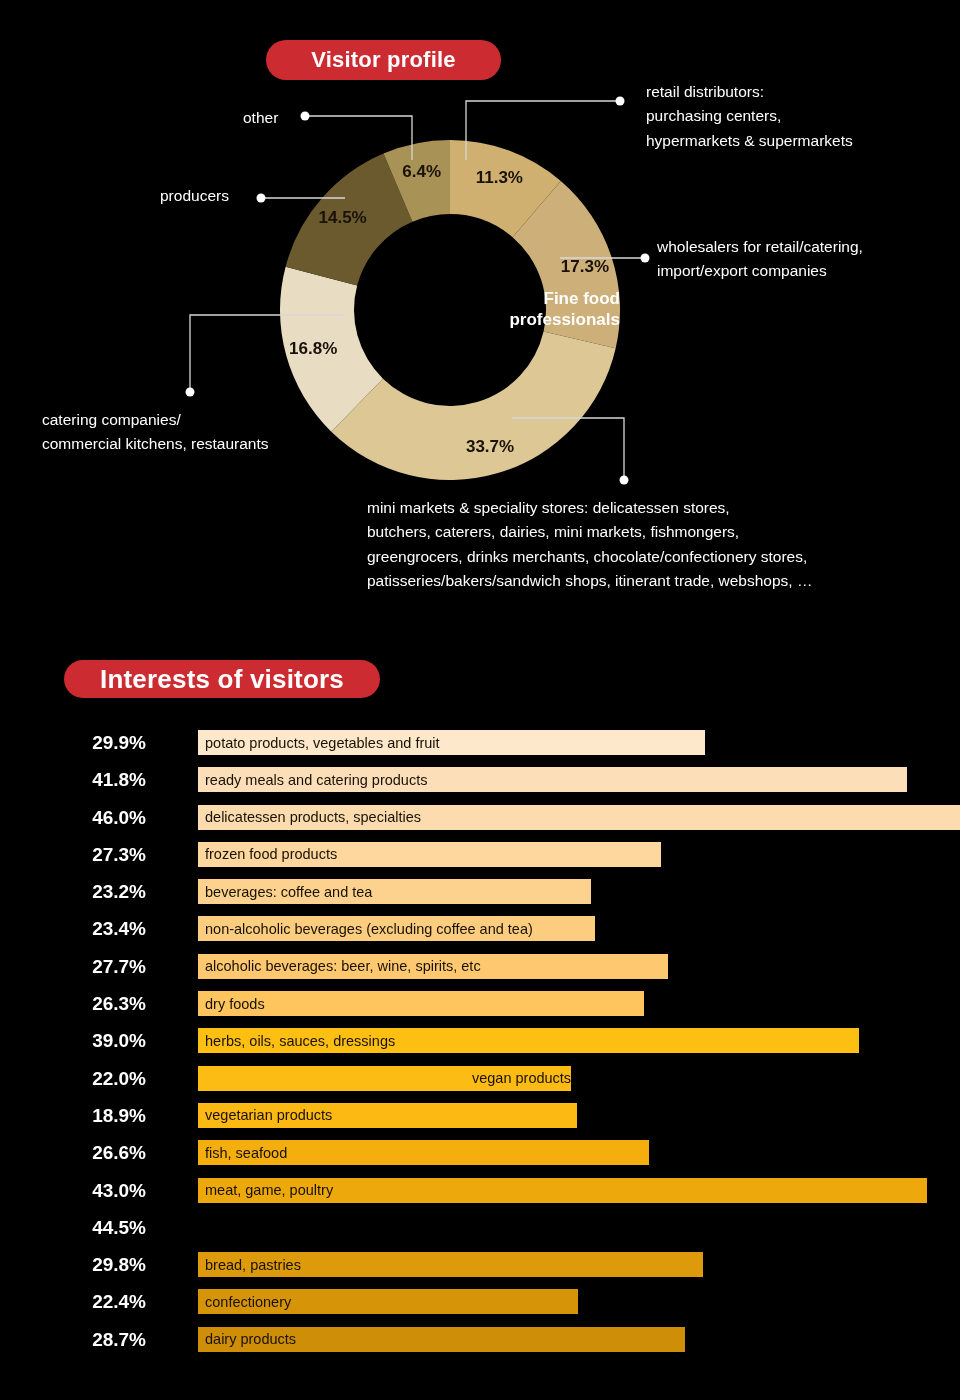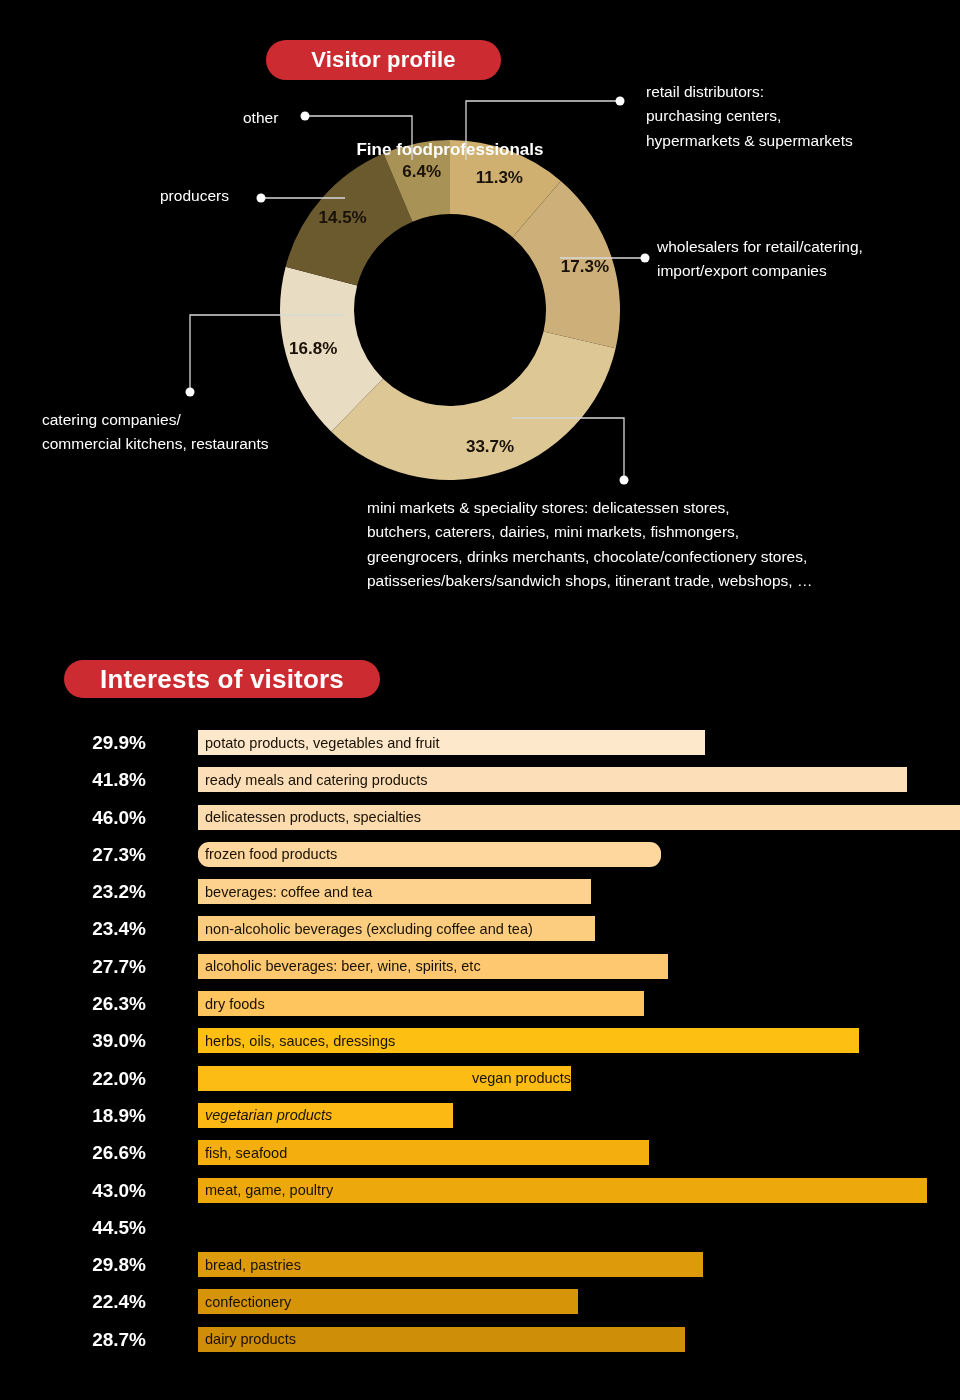--- a/index.html
+++ b/index.html
@@ -57,22 +57,22 @@
     font-family: "Liberation Sans", sans-serif;
     font-size: 17px;
     font-weight: bold;
     fill: #1a1208;
   }
   #donut-center-text {
     position: absolute;
     left: 0; top: 0;
     width: 340px; height: 340px;
     display: flex;
-    flex-direction: row;
-    align-items: flex-start;
+    flex-direction: column;
+    align-items: flex-end;
     justify-content: center;
     pointer-events: none;
   }
   #donut-center-text span {
     font-size: 17px;
     font-weight: bold;
     color: #ffffff;
     line-height: 1.22;
     text-align: center;
   }
@@ -233,21 +233,21 @@
       <div class="bar-value">46.0%</div>
       <div class="bar-track">
         <div class="bar-fill" style="width: 780.16px; background: rgb(252, 220, 175);">
           <span class="bar-label">delicatessen products, specialties</span>
         </div>
       </div>
     </div>
     <div class="bar-row">
       <div class="bar-value">27.3%</div>
       <div class="bar-track">
-        <div class="bar-fill" style="width: 463.008px; background: rgb(253, 215, 157); border-radius: 11px;">
+        <div class="bar-fill" style="width: 463.008px; background: rgb(253, 215, 157);">
           <span class="bar-label">frozen food products</span>
         </div>
       </div>
     </div>
     <div class="bar-row">
       <div class="bar-value">23.2%</div>
       <div class="bar-track">
         <div class="bar-fill" style="width: 393.472px; background: rgb(253, 210, 142);">
           <span class="bar-label">beverages: coffee and tea</span>
         </div>
@@ -289,21 +289,21 @@
       <div class="bar-value">22.0%</div>
       <div class="bar-track">
         <div class="bar-fill" style="width: 373.12px; background: rgb(253, 188, 20); justify-content: flex-end;">
           <span class="bar-label">vegan products</span>
         </div>
       </div>
     </div>
     <div class="bar-row">
       <div class="bar-value">18.9%</div>
       <div class="bar-track">
-        <div class="bar-fill" style="width: 255px; background: rgb(252, 184, 19); font-style: italic;">
+        <div class="bar-fill" style="width: 379px; background: rgb(252, 184, 19);">
           <span class="bar-label">vegetarian products</span>
         </div>
       </div>
     </div>
     <div class="bar-row">
       <div class="bar-value">26.6%</div>
       <div class="bar-track">
         <div class="bar-fill" style="width: 451.136px; background: rgb(244, 174, 14);">
           <span class="bar-label">fish, seafood</span>
         </div>

